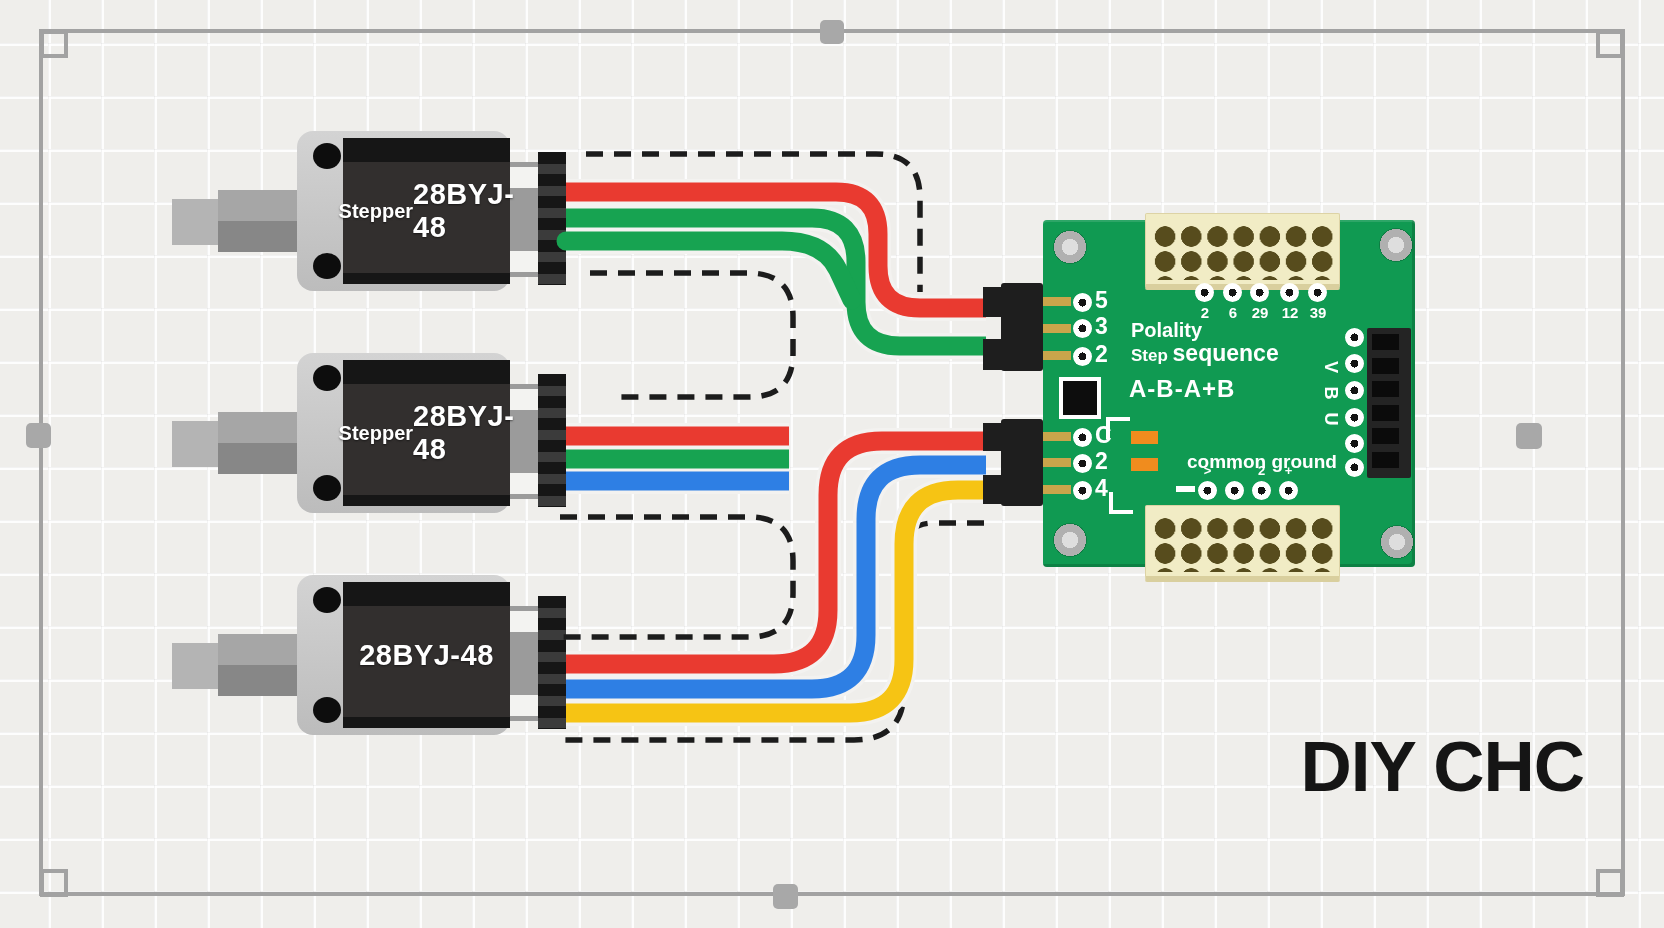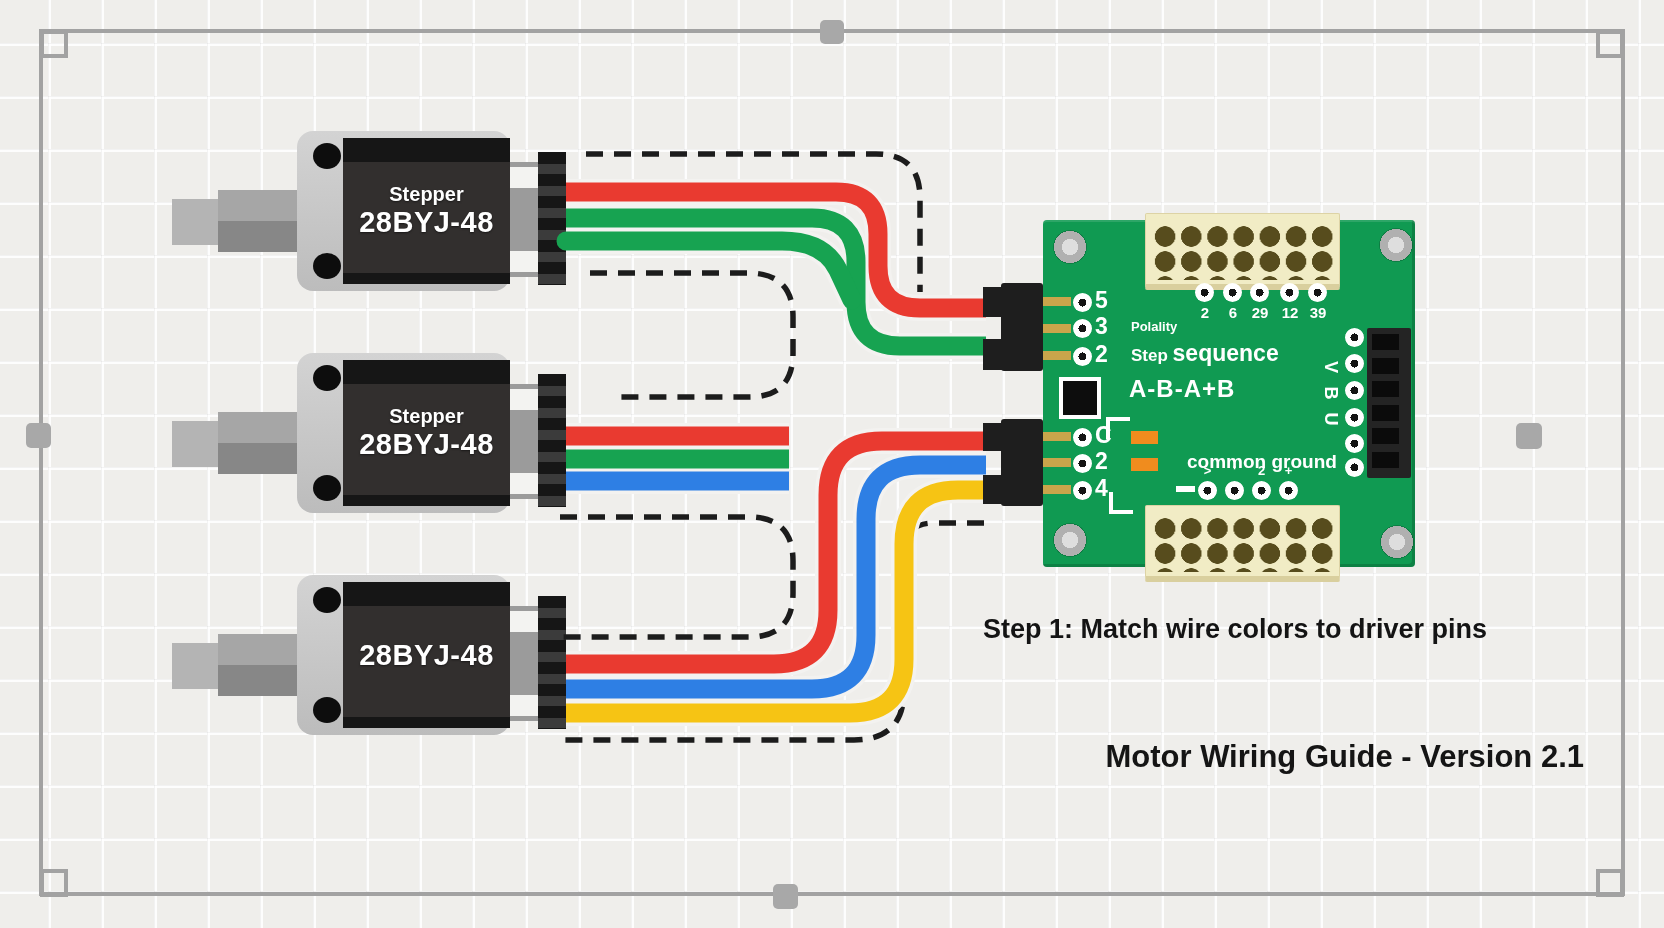--- a/index.html
+++ b/index.html
@@ -20,21 +20,21 @@
   .corner{position:absolute;width:20px;height:20px;border:4px solid #a2a2a2;background:transparent;}
   .handle{position:absolute;background:#a8a8a8;border-radius:5px;}
 
   
   .motor{position:absolute;left:172px;width:394px;height:160px;}
   .shaft-tip{position:absolute;left:0;top:68px;width:46px;height:46px;background:#b4b4b4;}
   .shaft{position:absolute;left:46px;top:59px;width:80px;height:62px;background:linear-gradient(#a6a6a6 50%,#878787 50%);}
   .mbody{position:absolute;left:125px;top:0;width:213px;height:160px;border-radius:16px;background:linear-gradient(180deg,#d3d3d3,#bcbcbc);}
   .mhole{position:absolute;width:28px;height:26px;border-radius:50%;background:#0d0d0d;left:16px;}
   .mhole.top{top:12px}.mhole.bot{top:122px}
-  .face{position:absolute;left:46px;top:7px;width:167px;height:146px;background:#322f2e;display:flex;flex-direction:column;justify-content:center;align-items:center;gap:0;}
+  .face{position:absolute;left:46px;top:7px;width:167px;height:146px;background:#322f2e;display:flex;flex-direction:row;justify-content:center;align-items:center;gap:0;}
   .face::before{content:"";position:absolute;top:0;left:0;right:0;height:24px;background:#161616;}
   .face::after{content:"";position:absolute;bottom:0;left:0;right:0;height:11px;background:#161616;}
   .mlabel{color:#fff;font-weight:bold;z-index:1;text-shadow:0 1px 2px rgba(0,0,0,.5);}
   .mlabel.small{font-size:20px;}
   .mlabel.big{font-size:29px;letter-spacing:.5px;}
   .collar{position:absolute;left:338px;top:31px;width:28px;height:115px;background:#9b9b9b;}
   .collar i{position:absolute;left:0;width:100%;height:21px;background:#f3f3f1;}
   .collar i.w1{top:5px}.collar i.w2{bottom:5px}
   .mconn{position:absolute;left:366px;top:21px;width:28px;height:133px;background:repeating-linear-gradient(180deg,#161616 0 12px,#3b3b3b 12px 22px);}
 
@@ -158,21 +158,21 @@
     <div class="pad" style="left:180px;top:63px"></div>
     <div class="pad" style="left:207px;top:63px"></div>
     <div class="pad" style="left:237px;top:63px"></div>
     <div class="pad" style="left:265px;top:63px"></div>
     <div class="padnum" style="left:149px">2</div>
     <div class="padnum" style="left:177px">6</div>
     <div class="padnum" style="left:204px">29</div>
     <div class="padnum" style="left:234px">12</div>
     <div class="padnum" style="left:262px">39</div>
 
-    <div class="btext" style="left:88px;top:99px;font-size:13px">Polality</div>
+    <div class="btext" style="left:88px;top:99px;font-size:20px">Polality</div>
     <div class="btext" style="left:88px;top:120px;font-size:17px"><span>Step</span> <span style="font-size:23px">sequence</span></div>
     <div class="btext" style="left:86px;top:155px;font-size:24px;letter-spacing:1px">A-B-A+B</div>
     <div class="bsquare"></div>
 
     <div class="pad" style="left:30px;top:73px"></div>
     <div class="pad" style="left:30px;top:99px"></div>
     <div class="pad" style="left:30px;top:127px"></div>
     <div class="pinlabel" style="top:67px">5</div>
     <div class="pinlabel" style="top:93px">3</div>
     <div class="pinlabel" style="top:121px">2</div>
@@ -256,20 +256,19 @@
       <rect x="1043" y="297" width="28" height="9"></rect>
       <rect x="1043" y="324" width="28" height="9"></rect>
       <rect x="1043" y="351" width="28" height="9"></rect>
       <rect x="1043" y="432" width="28" height="9"></rect>
       <rect x="1043" y="458" width="28" height="9"></rect>
       <rect x="1043" y="485" width="28" height="9"></rect>
     </g>
   </svg>
 
   <div class="steps">
-    <div>Step 1: Match wire colors to driver pins</div>
   </div>
 
   <div class="title">
-    <div class="sub">Motor Wiring Guide - Version 2.1</div>
+    <div class="main">DIY CHC</div>
   </div>
 
 </div>
 
 </body></html>

